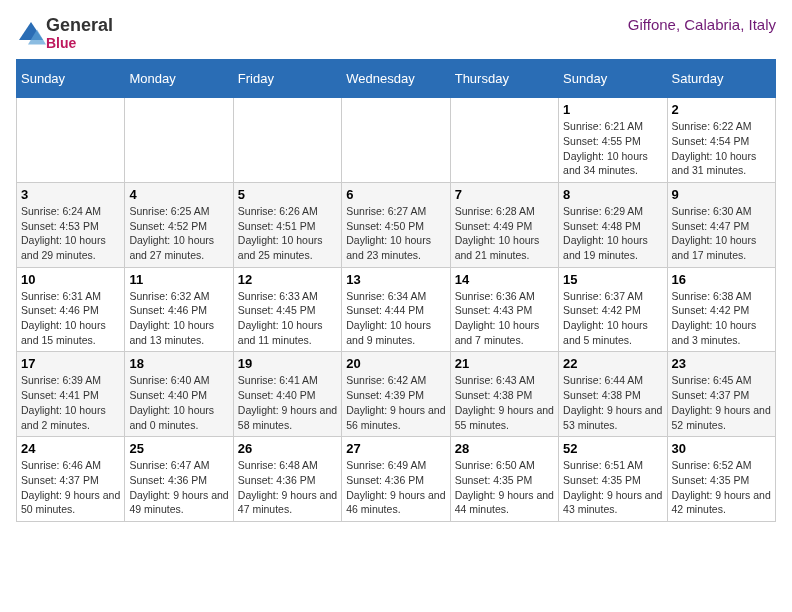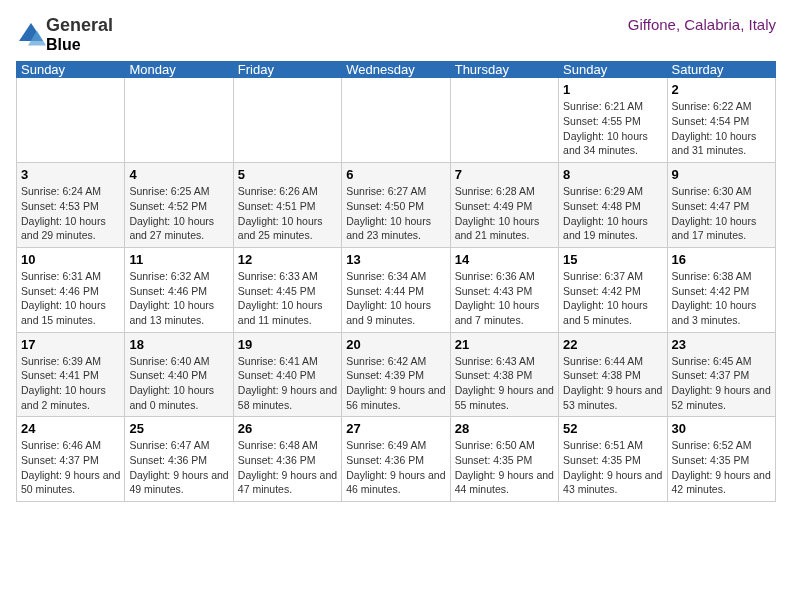--- a/index.html
+++ b/index.html
@@ -24,23 +24,23 @@
       display: flex;
       flex-direction: column;
       line-height: 1.1;
     }
     .logo-general {
       font-size: 18px;
       font-weight: bold;
       color: #333;
     }
     .logo-blue {
-      font-size: 16px;
-      font-weight: bold;
-      color: #000000;
+      font-size: 14px;
+      font-weight: bold;
+      color: #be185d;
     }
     .logo-icon {
       width: 30px;
       height: 30px;
     }
     .title-block {
       text-align: right;
     }
     .month-title {
       font-size: 32px;
@@ -52,21 +52,21 @@
       color: #701a75;
     }
     .calendar {
       width: 100%;
       border-collapse: collapse;
       font-size: 11px;
     }
     .calendar thead th {
       background: #2a6db5;
       color: #fff;
-      padding: 0 4px;
+      padding: 11px 4px;
       text-align: left;
       font-size: 13px;
       font-weight: normal;
       border: 1px solid #2a6db5;
     }
     .calendar tbody td {
       vertical-align: top;
       border: 1px solid #ccc;
       padding: 4px 4px;
       width: calc(100%/7);

